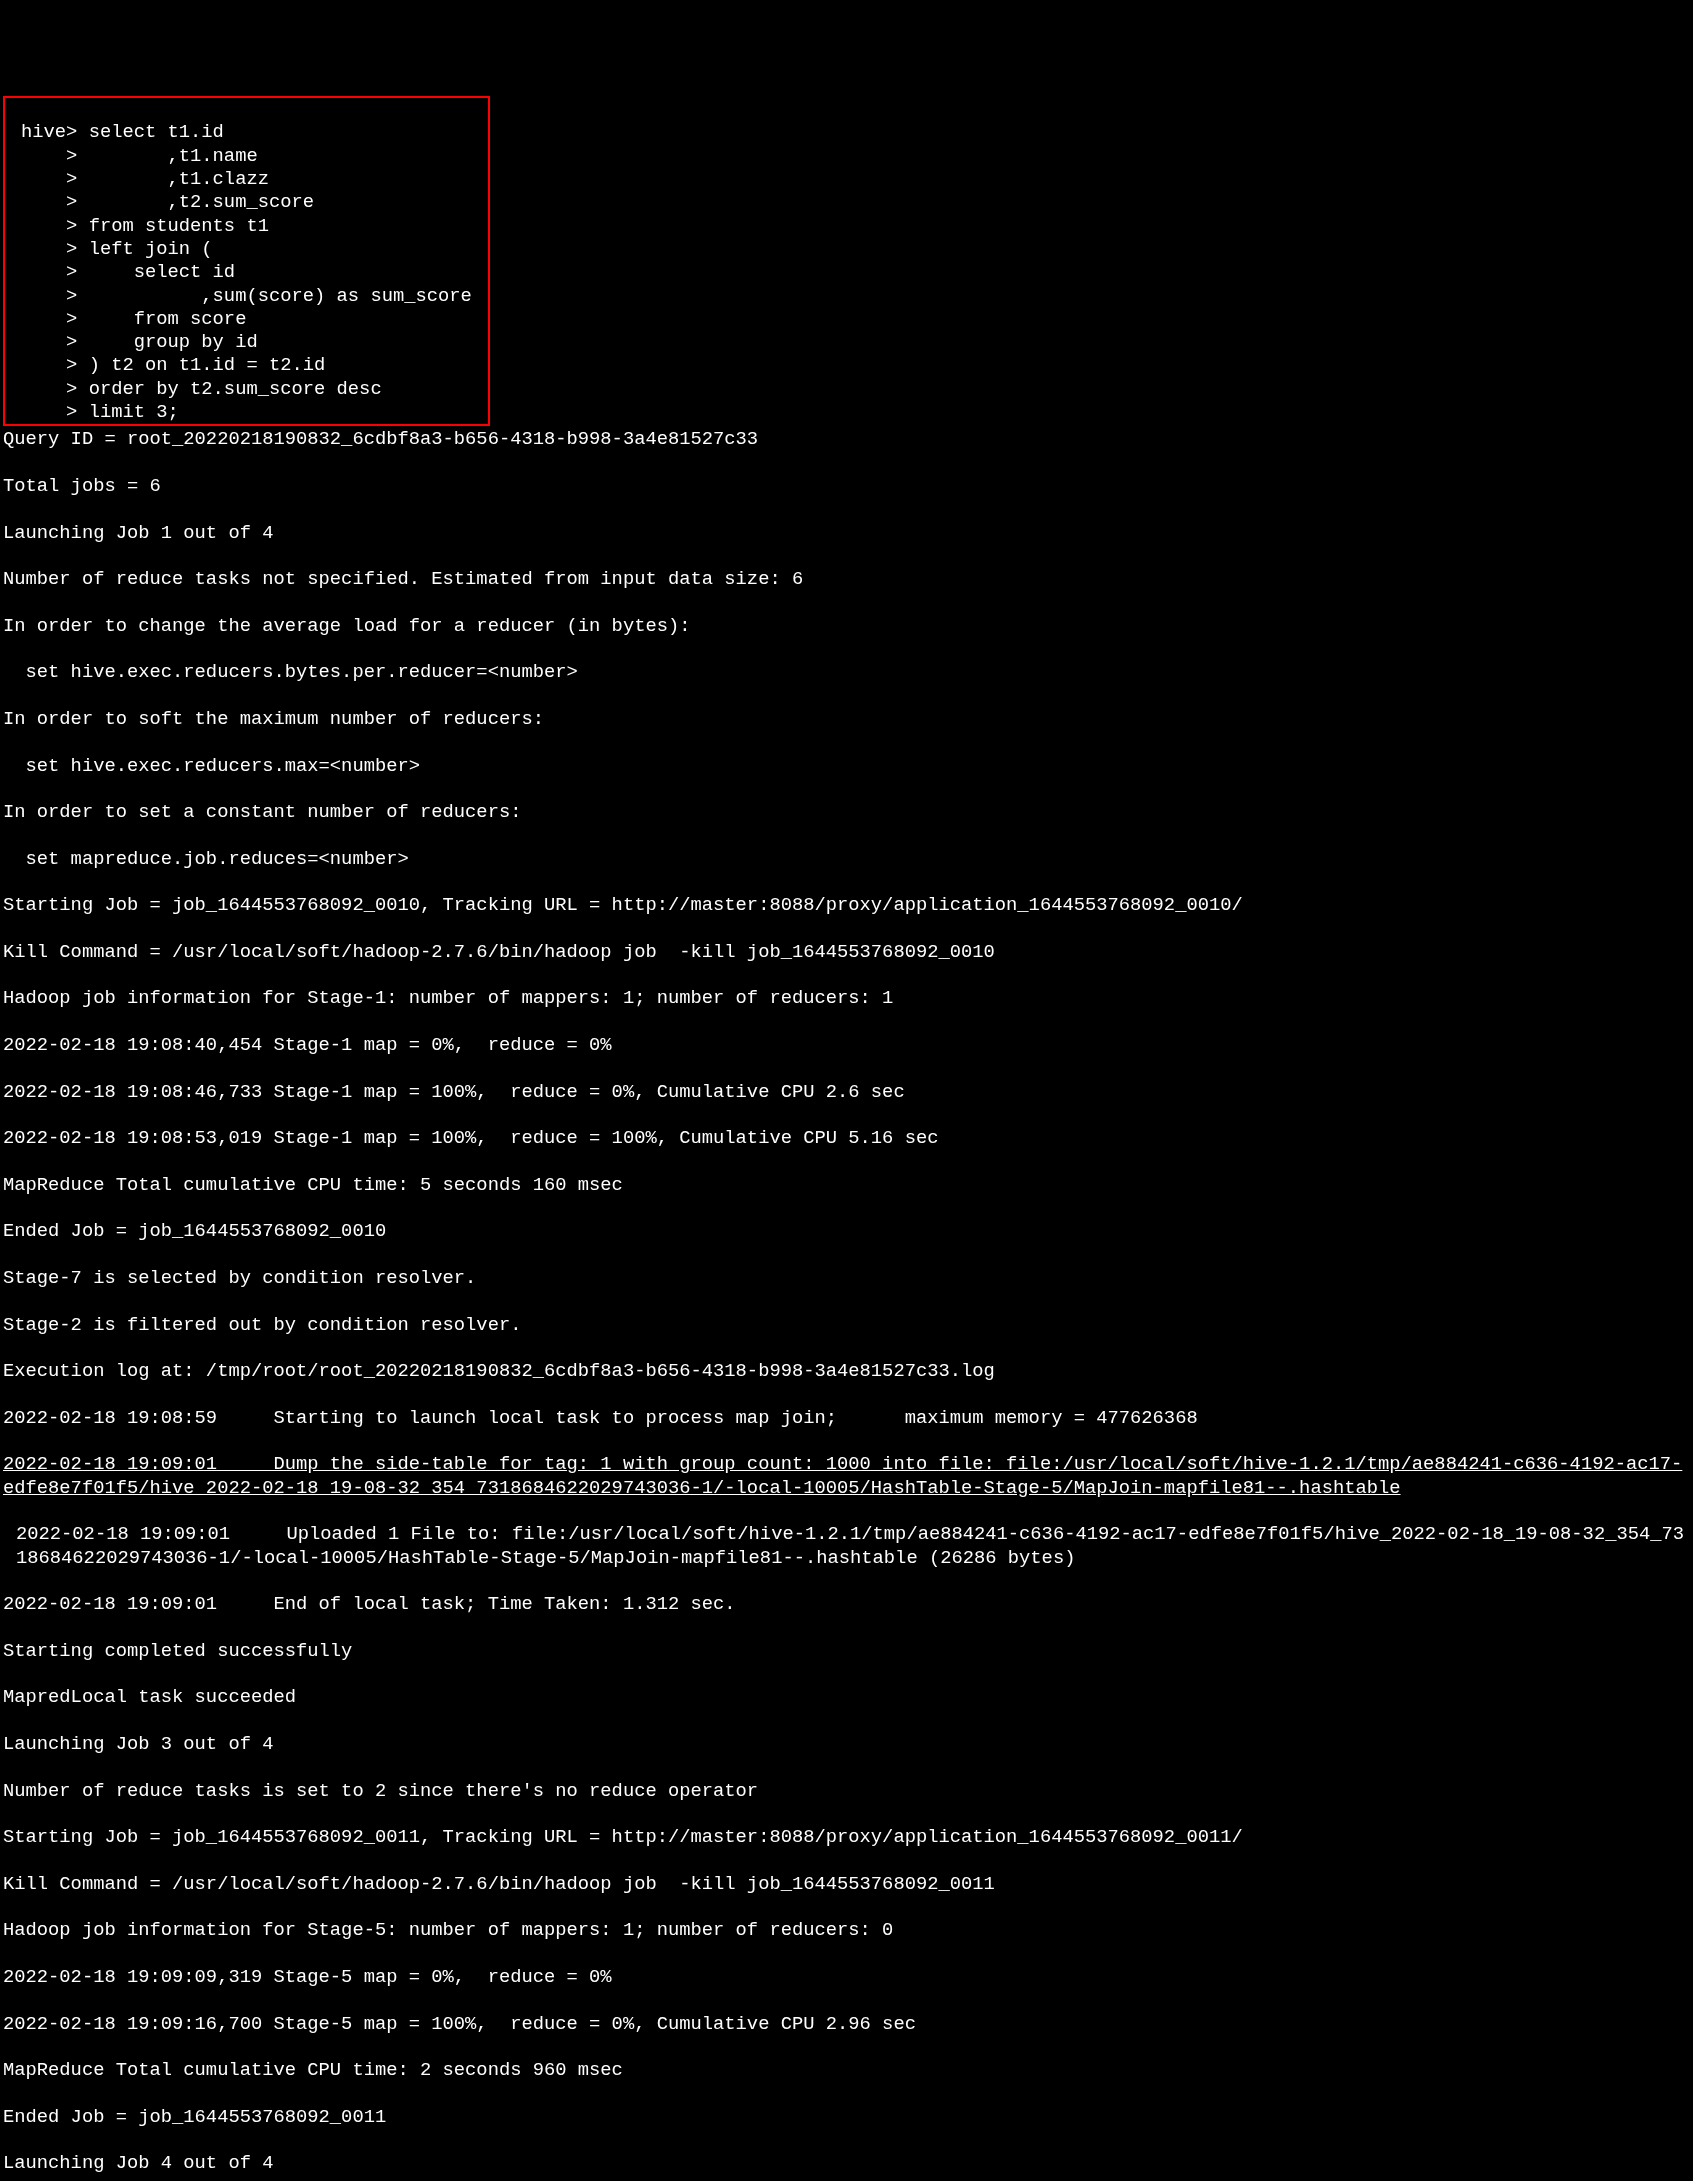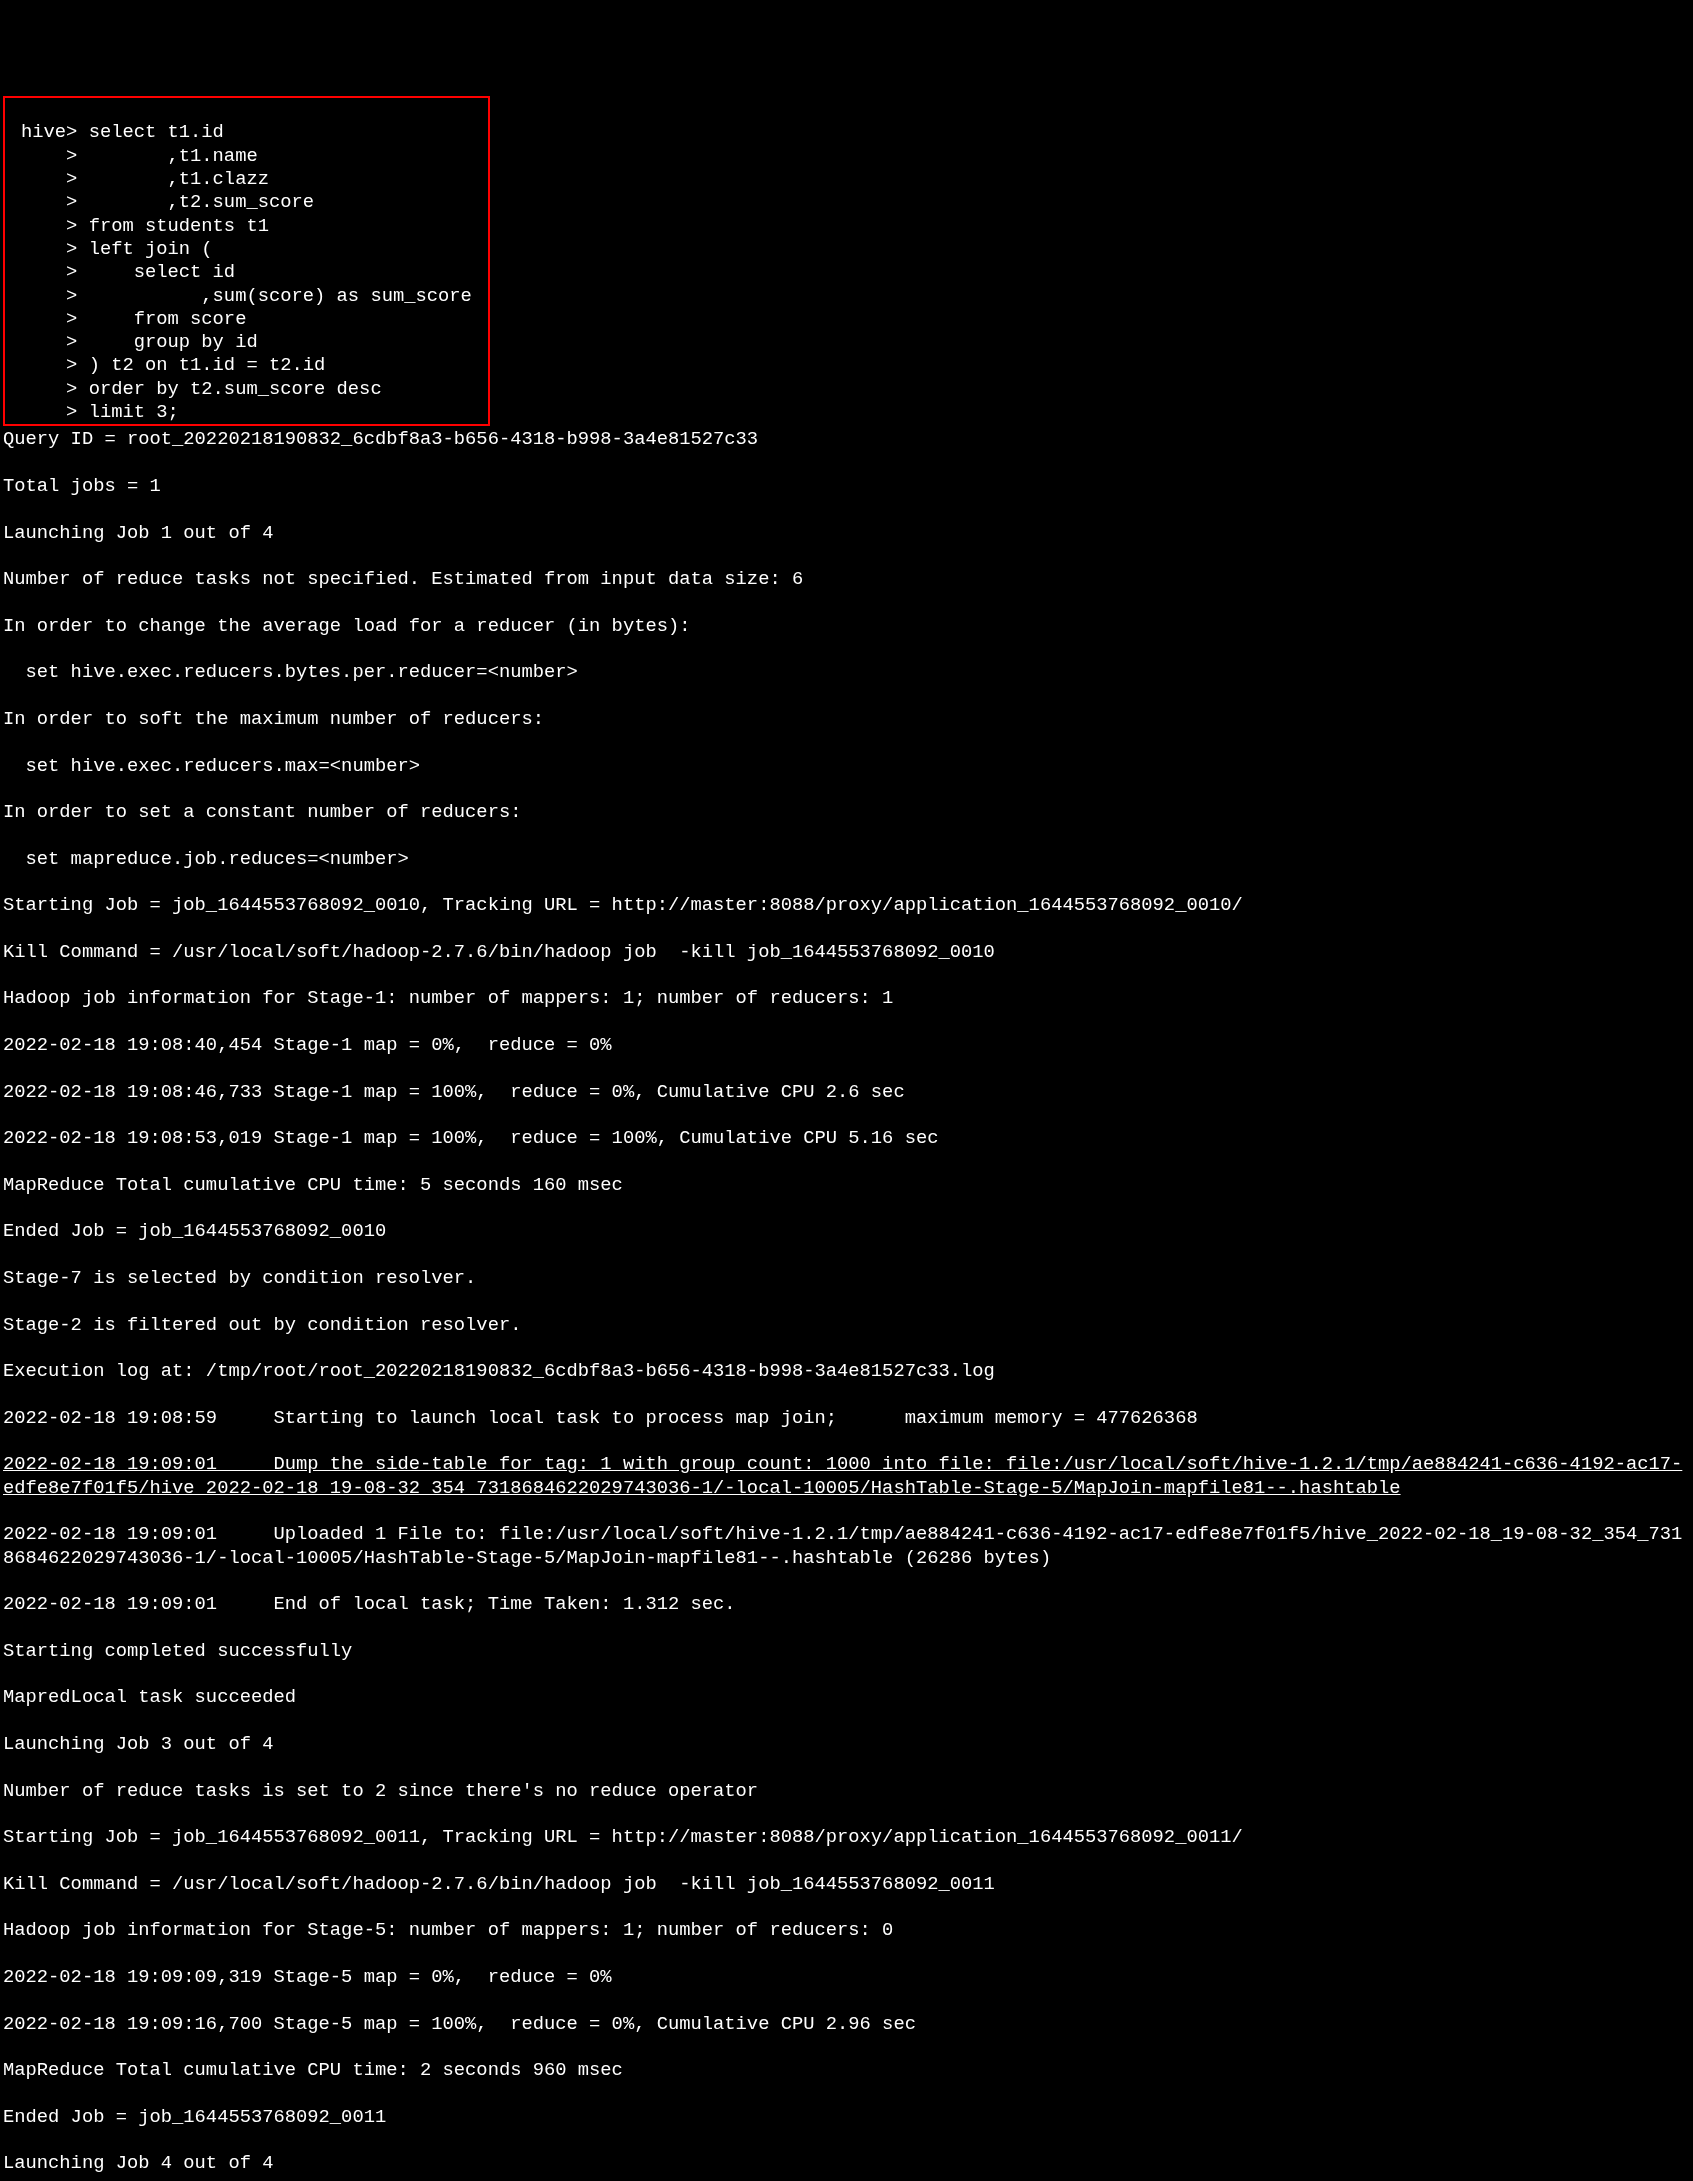--- a/index.html
+++ b/index.html
@@ -35,21 +35,21 @@
 <span class="term-line"><span>    &gt; </span><span>left join (</span></span>
 <span class="term-line"><span>    &gt; </span><span>    select id</span></span>
 <span class="term-line"><span>    &gt; </span><span>          ,sum(score) as sum_score</span></span>
 <span class="term-line"><span>    &gt; </span><span>    from score</span></span>
 <span class="term-line"><span>    &gt; </span><span>    group by id</span></span>
 <span class="term-line"><span>    &gt; </span><span>) t2 on t1.id = t2.id</span></span>
 <span class="term-line"><span>    &gt; </span><span>order by t2.sum_score desc</span></span>
 <span class="term-line"><span>    &gt; </span><span>limit 3;</span></span>
 </div>
 <div class="term-line">Query ID = root_20220218190832_6cdbf8a3-b656-4318-b998-3a4e81527c33</div>
-<div class="term-line">Total jobs = 1</div>
+<div class="term-line">Total jobs = 6</div>
 <div class="term-line">Launching Job 1 out of 4</div>
 <div class="term-line">Number of reduce tasks not specified. Estimated from input data size: 6</div>
 <div class="term-line">In order to change the average load for a reducer (in bytes):</div>
 <div class="term-line">  set hive.exec.reducers.bytes.per.reducer=&lt;number&gt;</div>
 <div class="term-line">In order to soft the maximum number of reducers:</div>
 <div class="term-line">  set hive.exec.reducers.max=&lt;number&gt;</div>
 <div class="term-line">In order to set a constant number of reducers:</div>
 <div class="term-line">  set mapreduce.job.reduces=&lt;number&gt;</div>
 <div class="term-line">Starting Job = job_1644553768092_0010, Tracking URL = http://master:8088/proxy/application_1644553768092_0010/</div>
 <div class="term-line">Kill Command = /usr/local/soft/hadoop-2.7.6/bin/hadoop job  -kill job_1644553768092_0010</div>
@@ -57,21 +57,21 @@
 <div class="term-line">2022-02-18 19:08:40,454 Stage-1 map = 0%,  reduce = 0%</div>
 <div class="term-line">2022-02-18 19:08:46,733 Stage-1 map = 100%,  reduce = 0%, Cumulative CPU 2.6 sec</div>
 <div class="term-line">2022-02-18 19:08:53,019 Stage-1 map = 100%,  reduce = 100%, Cumulative CPU 5.16 sec</div>
 <div class="term-line">MapReduce Total cumulative CPU time: 5 seconds 160 msec</div>
 <div class="term-line">Ended Job = job_1644553768092_0010</div>
 <div class="term-line">Stage-7 is selected by condition resolver.</div>
 <div class="term-line">Stage-2 is filtered out by condition resolver.</div>
 <div class="term-line">Execution log at: /tmp/root/root_20220218190832_6cdbf8a3-b656-4318-b998-3a4e81527c33.log</div>
 <div class="term-line">2022-02-18 19:08:59     Starting to launch local task to process map join;      maximum memory = 477626368</div>
 <div class="term-line" style="white-space:pre-wrap;word-break:break-all;text-decoration:underline;">2022-02-18 19:09:01     Dump the side-table for tag: 1 with group count: 1000 into file: file:/usr/local/soft/hive-1.2.1/tmp/ae884241-c636-4192-ac17-edfe8e7f01f5/hive_2022-02-18_19-08-32_354_7318684622029743036-1/-local-10005/HashTable-Stage-5/MapJoin-mapfile81--.hashtable</div>
-<div class="term-line" style="white-space:pre-wrap;word-break:break-all;">2022-02-18 19:09:01     Uploaded 1 File to: file:/usr/local/soft/hive-1.2.1/tmp/ae884241-c636-4192-ac17-edfe8e7f01f5/hive_2022-02-18_19-08-32_354_7318684622029743036-1/-local-10005/HashTable-Stage-5/MapJoin-mapfile81--.hashtable (26286 bytes)</div>
+<div class="term-line" style="white-space:pre-wrap;word-break:break-all;margin-left:13px;">2022-02-18 19:09:01     Uploaded 1 File to: file:/usr/local/soft/hive-1.2.1/tmp/ae884241-c636-4192-ac17-edfe8e7f01f5/hive_2022-02-18_19-08-32_354_7318684622029743036-1/-local-10005/HashTable-Stage-5/MapJoin-mapfile81--.hashtable (26286 bytes)</div>
 <div class="term-line">2022-02-18 19:09:01     End of local task; Time Taken: 1.312 sec.</div>
 <div class="term-line">Starting completed successfully</div>
 <div class="term-line">MapredLocal task succeeded</div>
 <div class="term-line">Launching Job 3 out of 4</div>
 <div class="term-line">Number of reduce tasks is set to 2 since there's no reduce operator</div>
 <div class="term-line">Starting Job = job_1644553768092_0011, Tracking URL = http://master:8088/proxy/application_1644553768092_0011/</div>
 <div class="term-line">Kill Command = /usr/local/soft/hadoop-2.7.6/bin/hadoop job  -kill job_1644553768092_0011</div>
 <div class="term-line">Hadoop job information for Stage-5: number of mappers: 1; number of reducers: 0</div>
 <div class="term-line">2022-02-18 19:09:09,319 Stage-5 map = 0%,  reduce = 0%</div>
 <div class="term-line">2022-02-18 19:09:16,700 Stage-5 map = 100%,  reduce = 0%, Cumulative CPU 2.96 sec</div>

